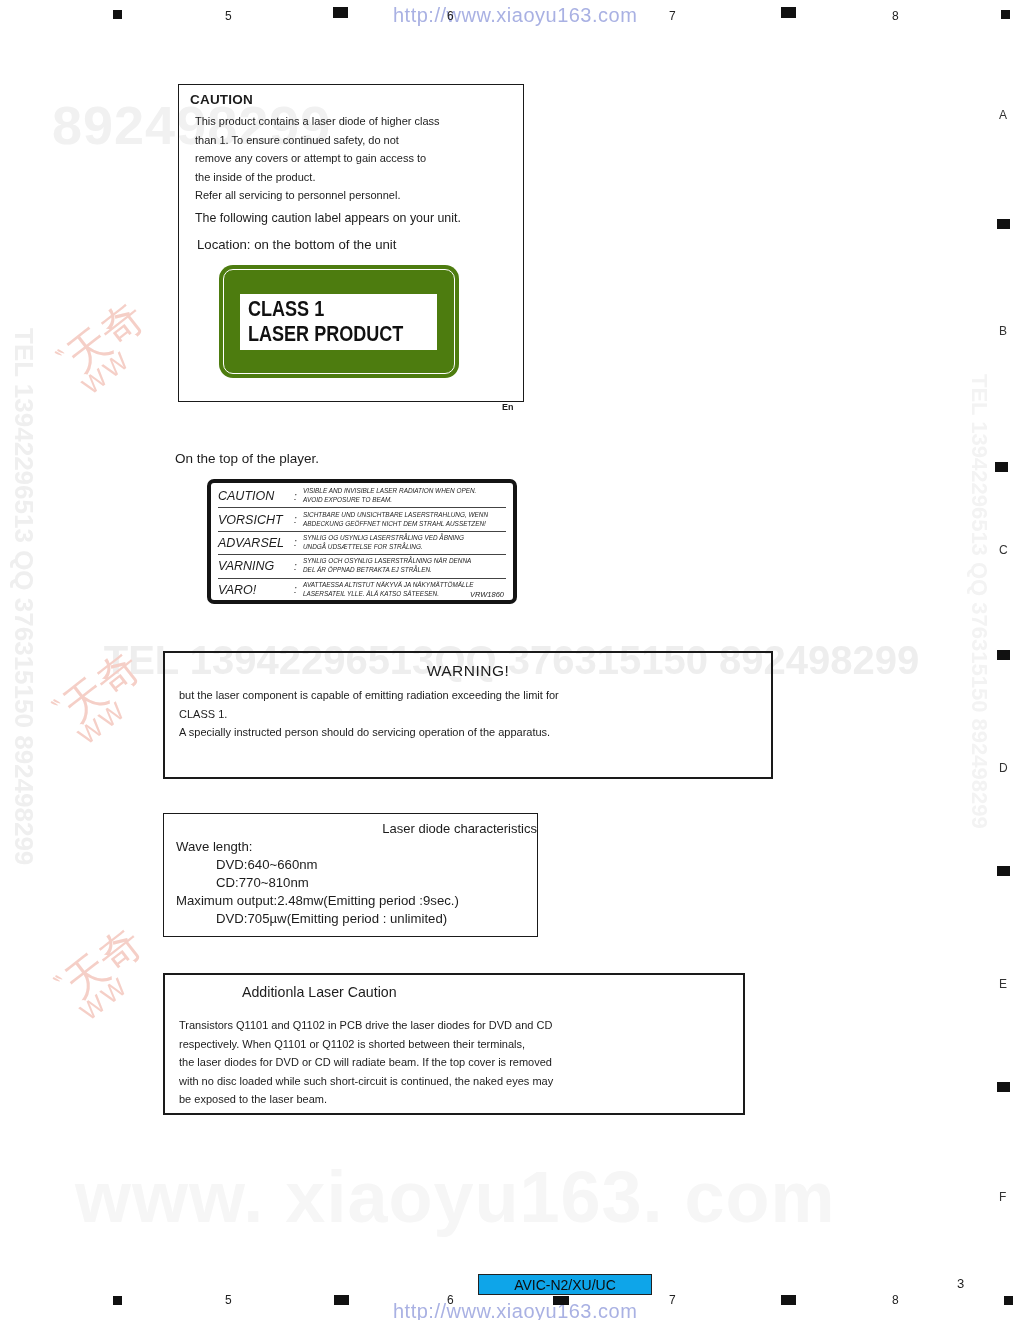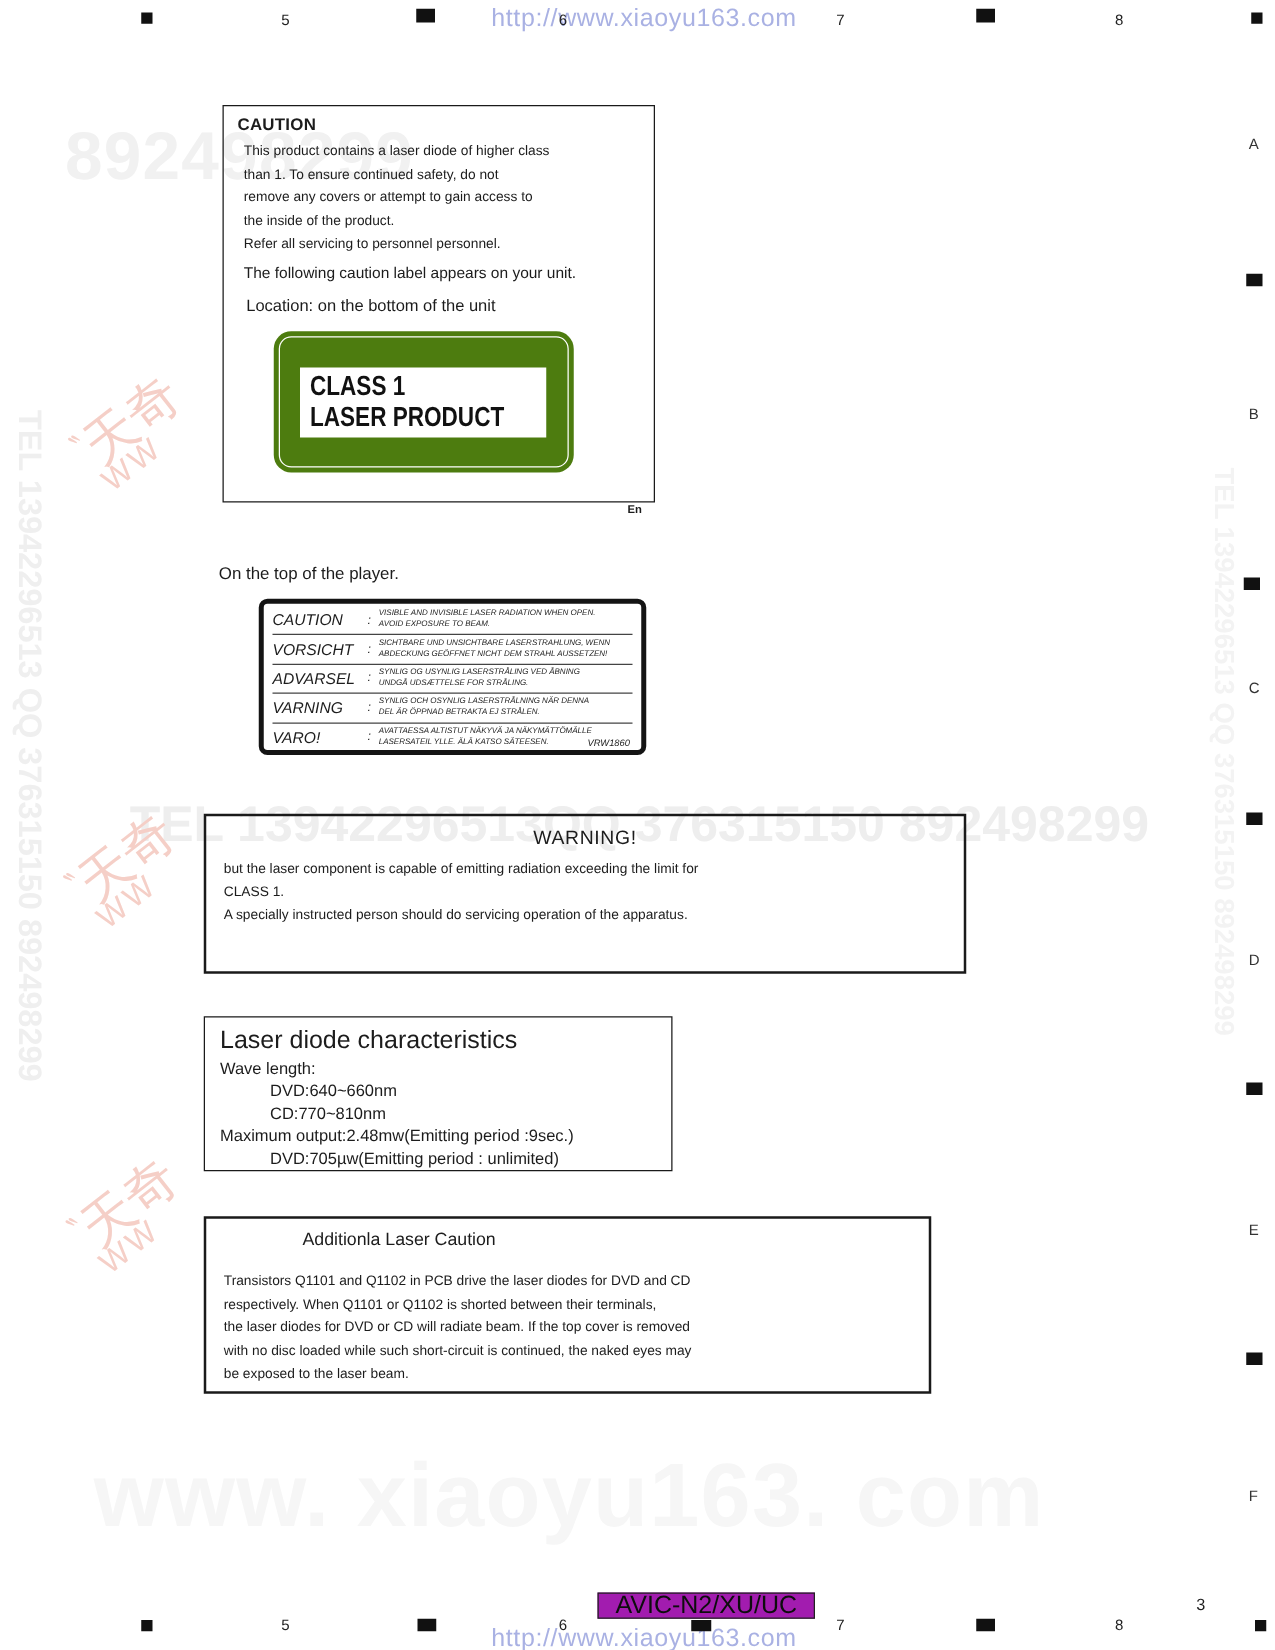--- a/index.html
+++ b/index.html
@@ -52,30 +52,30 @@
   .ml-row { display:flex; align-items:center; border-bottom:1px solid #444; padding:1px 0; height:20.4px; }
   .ml-row:last-child { border-bottom:none; }
   .ml-term { width:76px; font-style:italic; font-size:12.5px; color:#1d1d1d; white-space:nowrap; }
   .ml-sep { width:9px; font-size:10px; font-style:italic; }
   .ml-text { flex:1; font-style:italic; font-size:6.4px; line-height:1.4; color:#1d1d1d; white-space:nowrap; }
   .ml-part { position:absolute; right:9px; bottom:1px; font-size:7.5px; font-style:italic; }
   
   .warn-title { text-align:center; margin-top:9px; font-size:15.5px; letter-spacing:0.5px; }
   .warn-body { margin:6px 0 0 14px; }
   
-  .ld-title { margin:7px 0 2px 12px; font-size:20px; }
+  .ld-title { margin:7px 0 2px 12px; font-size:13px;text-align:right; }
   .ld-line { margin-left:12px; font-size:13.2px; line-height:18px; }
   .ld-indent { margin-left:52px; }
   
   .add-title { margin:9px 0 0 77px; font-size:14.2px; }
   .add-body { margin:16px 0 0 14px; }
   
   .model-box { position:absolute; left:478px; top:1274px; width:174px; height:21px;
-    background:#a21caf; border:1.5px solid #222; box-sizing:border-box; z-index:1;
-    display:flex; align-items:center; justify-content:center; font-size:20px; color:#0d0d0d; }
+    background:#0ea5e9; border:1.5px solid #222; box-sizing:border-box; z-index:1;
+    display:flex; align-items:center; justify-content:center; font-size:14px; color:#0d0d0d; }
   .page-num { position:absolute; left:957px; top:1276px; font-size:13px; z-index:1; }
 </style>
 </head>
 <body>
 
 <div class="page">
 
   <div class="wm wm-url" style="left:393px; top:4px;">http://www.xiaoyu163.com</div>
   <div class="wm wm-row-top">
     <span>892498299</span>

